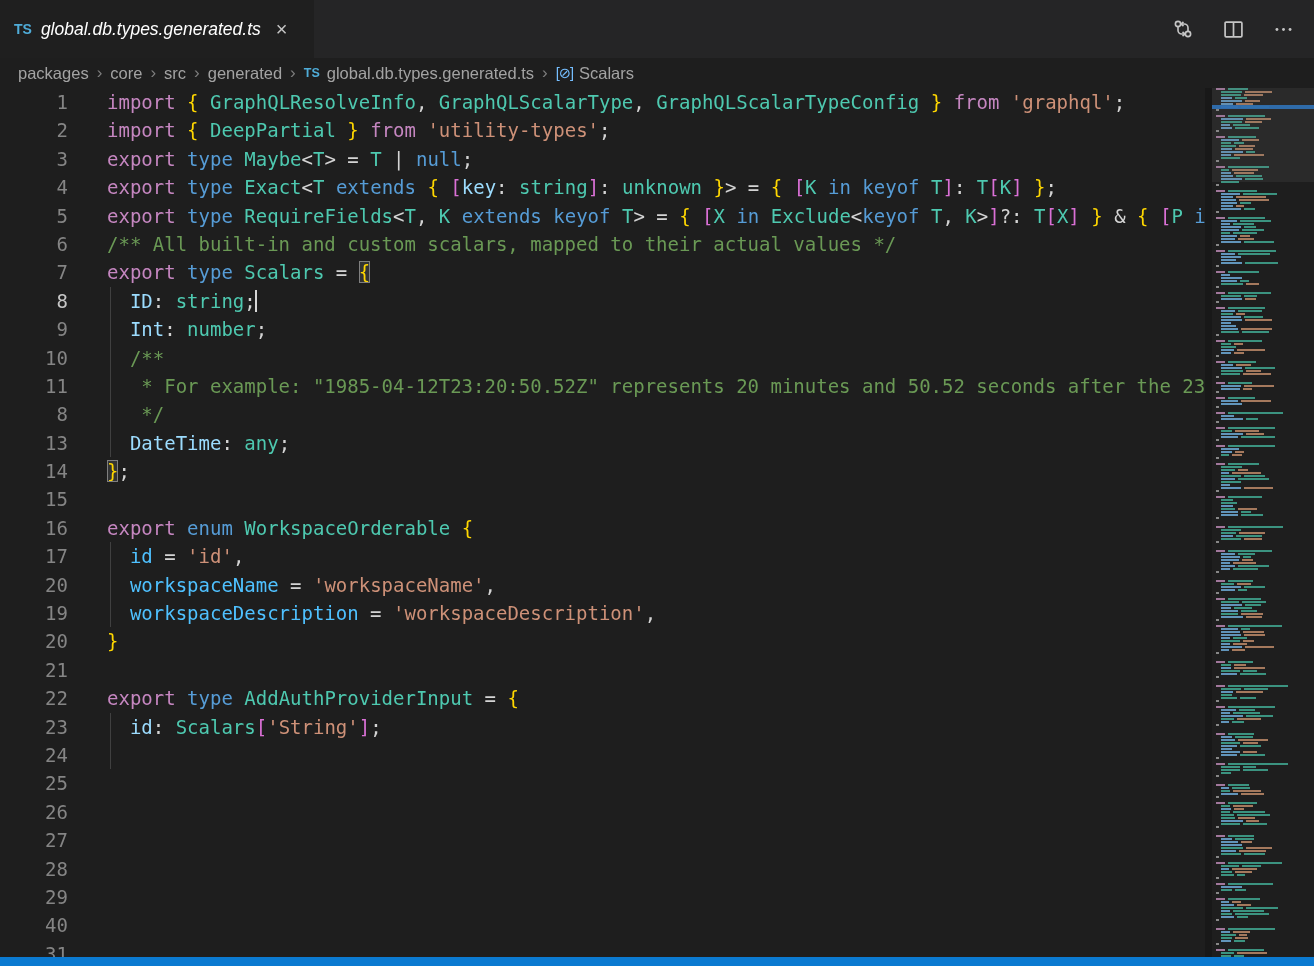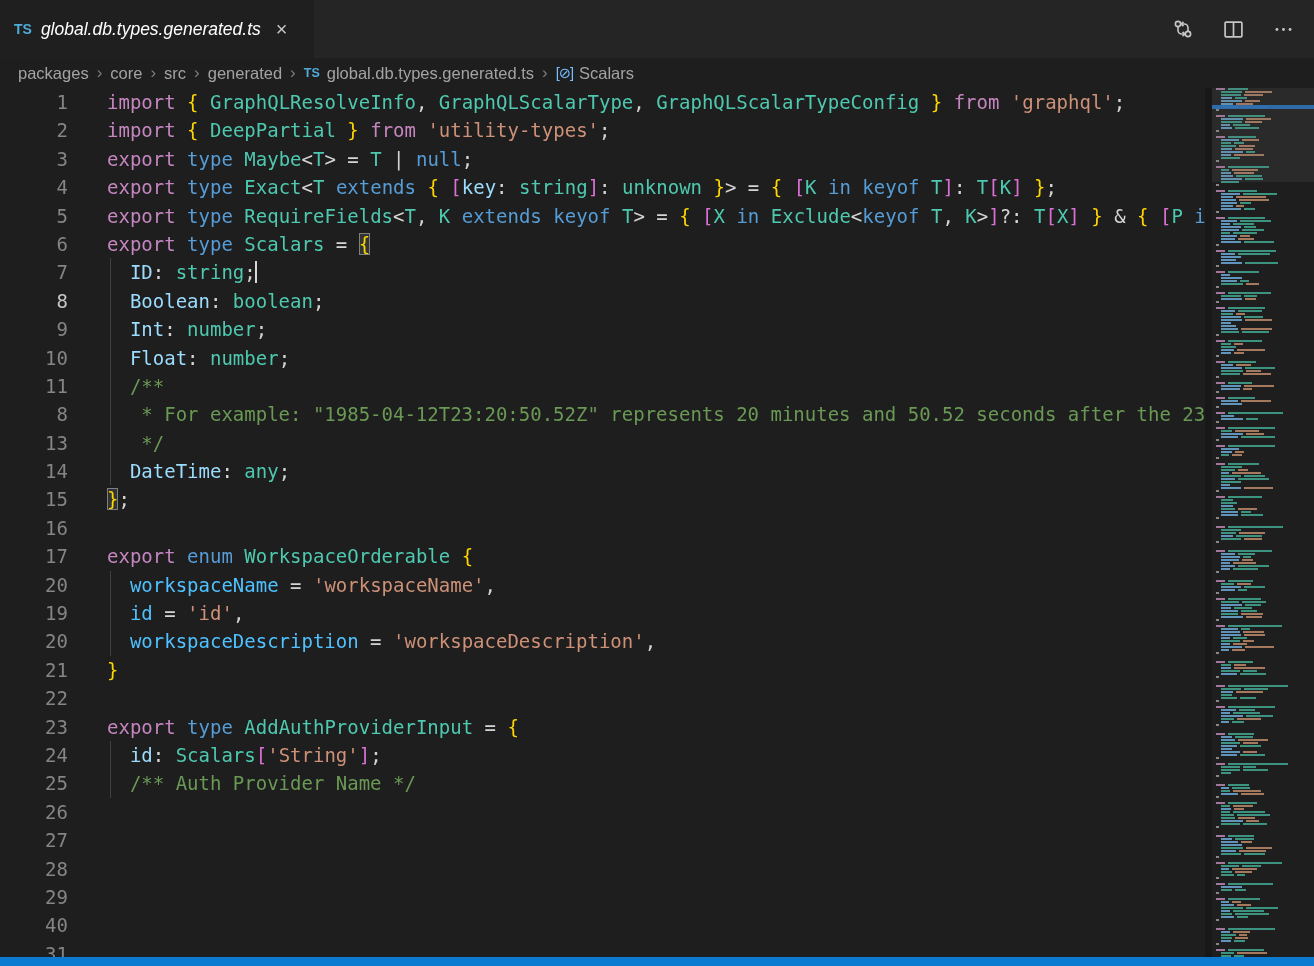--- a/index.html
+++ b/index.html
@@ -136,40 +136,39 @@
         <div class="lnum">29</div>
         <div class="lnum">40</div>
         <div class="lnum">31</div>
       </div>
     <div class="code" id="code">
         <div class="cline"><span class="tok" style="color: rgb(197, 134, 192);">import</span><span class="tok" style="color: rgb(212, 212, 212);"> </span><span class="tok" style="color: rgb(255, 215, 0);">{</span><span class="tok" style="color: rgb(212, 212, 212);"> </span><span class="tok" style="color: rgb(78, 201, 176);">GraphQLResolveInfo</span><span class="tok" style="color: rgb(212, 212, 212);">, </span><span class="tok" style="color: rgb(78, 201, 176);">GraphQLScalarType</span><span class="tok" style="color: rgb(212, 212, 212);">, </span><span class="tok" style="color: rgb(78, 201, 176);">GraphQLScalarTypeConfig</span><span class="tok" style="color: rgb(212, 212, 212);"> </span><span class="tok" style="color: rgb(255, 215, 0);">}</span><span class="tok" style="color: rgb(212, 212, 212);"> </span><span class="tok" style="color: rgb(197, 134, 192);">from</span><span class="tok" style="color: rgb(212, 212, 212);"> </span><span class="tok" style="color: rgb(206, 145, 120);">'graphql'</span><span class="tok" style="color: rgb(212, 212, 212);">;</span></div>
         <div class="cline"><span class="tok" style="color: rgb(197, 134, 192);">import</span><span class="tok" style="color: rgb(212, 212, 212);"> </span><span class="tok" style="color: rgb(255, 215, 0);">{</span><span class="tok" style="color: rgb(212, 212, 212);"> </span><span class="tok" style="color: rgb(78, 201, 176);">DeepPartial</span><span class="tok" style="color: rgb(212, 212, 212);"> </span><span class="tok" style="color: rgb(255, 215, 0);">}</span><span class="tok" style="color: rgb(212, 212, 212);"> </span><span class="tok" style="color: rgb(197, 134, 192);">from</span><span class="tok" style="color: rgb(212, 212, 212);"> </span><span class="tok" style="color: rgb(206, 145, 120);">'utility-types'</span><span class="tok" style="color: rgb(212, 212, 212);">;</span></div>
         <div class="cline"><span class="tok" style="color: rgb(197, 134, 192);">export</span><span class="tok" style="color: rgb(212, 212, 212);"> </span><span class="tok" style="color: rgb(86, 156, 214);">type</span><span class="tok" style="color: rgb(212, 212, 212);"> </span><span class="tok" style="color: rgb(78, 201, 176);">Maybe</span><span class="tok" style="color: rgb(212, 212, 212);">&lt;</span><span class="tok" style="color: rgb(78, 201, 176);">T</span><span class="tok" style="color: rgb(212, 212, 212);">&gt;</span><span class="tok" style="color: rgb(212, 212, 212);"> = </span><span class="tok" style="color: rgb(78, 201, 176);">T</span><span class="tok" style="color: rgb(212, 212, 212);"> | </span><span class="tok" style="color: rgb(86, 156, 214);">null</span><span class="tok" style="color: rgb(212, 212, 212);">;</span></div>
         <div class="cline"><span class="tok" style="color: rgb(197, 134, 192);">export</span><span class="tok" style="color: rgb(212, 212, 212);"> </span><span class="tok" style="color: rgb(86, 156, 214);">type</span><span class="tok" style="color: rgb(212, 212, 212);"> </span><span class="tok" style="color: rgb(78, 201, 176);">Exact</span><span class="tok" style="color: rgb(212, 212, 212);">&lt;</span><span class="tok" style="color: rgb(78, 201, 176);">T</span><span class="tok" style="color: rgb(212, 212, 212);"> </span><span class="tok" style="color: rgb(86, 156, 214);">extends</span><span class="tok" style="color: rgb(212, 212, 212);"> </span><span class="tok" style="color: rgb(255, 215, 0);">{</span><span class="tok" style="color: rgb(212, 212, 212);"> </span><span class="tok" style="color: rgb(218, 112, 214);">[</span><span class="tok" style="color: rgb(156, 220, 254);">key</span><span class="tok" style="color: rgb(212, 212, 212);">: </span><span class="tok" style="color: rgb(78, 201, 176);">string</span><span class="tok" style="color: rgb(218, 112, 214);">]</span><span class="tok" style="color: rgb(212, 212, 212);">: </span><span class="tok" style="color: rgb(78, 201, 176);">unknown</span><span class="tok" style="color: rgb(212, 212, 212);"> </span><span class="tok" style="color: rgb(255, 215, 0);">}</span><span class="tok" style="color: rgb(212, 212, 212);">&gt;</span><span class="tok" style="color: rgb(212, 212, 212);"> = </span><span class="tok" style="color: rgb(255, 215, 0);">{</span><span class="tok" style="color: rgb(212, 212, 212);"> </span><span class="tok" style="color: rgb(218, 112, 214);">[</span><span class="tok" style="color: rgb(78, 201, 176);">K</span><span class="tok" style="color: rgb(212, 212, 212);"> </span><span class="tok" style="color: rgb(86, 156, 214);">in</span><span class="tok" style="color: rgb(212, 212, 212);"> </span><span class="tok" style="color: rgb(86, 156, 214);">keyof</span><span class="tok" style="color: rgb(212, 212, 212);"> </span><span class="tok" style="color: rgb(78, 201, 176);">T</span><span class="tok" style="color: rgb(218, 112, 214);">]</span><span class="tok" style="color: rgb(212, 212, 212);">: </span><span class="tok" style="color: rgb(78, 201, 176);">T</span><span class="tok" style="color: rgb(218, 112, 214);">[</span><span class="tok" style="color: rgb(78, 201, 176);">K</span><span class="tok" style="color: rgb(218, 112, 214);">]</span><span class="tok" style="color: rgb(212, 212, 212);"> </span><span class="tok" style="color: rgb(255, 215, 0);">}</span><span class="tok" style="color: rgb(212, 212, 212);">;</span></div>
         <div class="cline"><span class="tok" style="color: rgb(197, 134, 192);">export</span><span class="tok" style="color: rgb(212, 212, 212);"> </span><span class="tok" style="color: rgb(86, 156, 214);">type</span><span class="tok" style="color: rgb(212, 212, 212);"> </span><span class="tok" style="color: rgb(78, 201, 176);">RequireFields</span><span class="tok" style="color: rgb(212, 212, 212);">&lt;</span><span class="tok" style="color: rgb(78, 201, 176);">T</span><span class="tok" style="color: rgb(212, 212, 212);">, </span><span class="tok" style="color: rgb(78, 201, 176);">K</span><span class="tok" style="color: rgb(212, 212, 212);"> </span><span class="tok" style="color: rgb(86, 156, 214);">extends</span><span class="tok" style="color: rgb(212, 212, 212);"> </span><span class="tok" style="color: rgb(86, 156, 214);">keyof</span><span class="tok" style="color: rgb(212, 212, 212);"> </span><span class="tok" style="color: rgb(78, 201, 176);">T</span><span class="tok" style="color: rgb(212, 212, 212);">&gt;</span><span class="tok" style="color: rgb(212, 212, 212);"> = </span><span class="tok" style="color: rgb(255, 215, 0);">{</span><span class="tok" style="color: rgb(212, 212, 212);"> </span><span class="tok" style="color: rgb(218, 112, 214);">[</span><span class="tok" style="color: rgb(78, 201, 176);">X</span><span class="tok" style="color: rgb(212, 212, 212);"> </span><span class="tok" style="color: rgb(86, 156, 214);">in</span><span class="tok" style="color: rgb(212, 212, 212);"> </span><span class="tok" style="color: rgb(78, 201, 176);">Exclude</span><span class="tok" style="color: rgb(212, 212, 212);">&lt;</span><span class="tok" style="color: rgb(86, 156, 214);">keyof</span><span class="tok" style="color: rgb(212, 212, 212);"> </span><span class="tok" style="color: rgb(78, 201, 176);">T</span><span class="tok" style="color: rgb(212, 212, 212);">, </span><span class="tok" style="color: rgb(78, 201, 176);">K</span><span class="tok" style="color: rgb(212, 212, 212);">&gt;</span><span class="tok" style="color: rgb(218, 112, 214);">]</span><span class="tok" style="color: rgb(212, 212, 212);">?: </span><span class="tok" style="color: rgb(78, 201, 176);">T</span><span class="tok" style="color: rgb(218, 112, 214);">[</span><span class="tok" style="color: rgb(78, 201, 176);">X</span><span class="tok" style="color: rgb(218, 112, 214);">]</span><span class="tok" style="color: rgb(212, 212, 212);"> </span><span class="tok" style="color: rgb(255, 215, 0);">}</span><span class="tok" style="color: rgb(212, 212, 212);"> &amp; </span><span class="tok" style="color: rgb(255, 215, 0);">{</span><span class="tok" style="color: rgb(212, 212, 212);"> </span><span class="tok" style="color: rgb(218, 112, 214);">[</span><span class="tok" style="color: rgb(78, 201, 176);">P</span><span class="tok" style="color: rgb(212, 212, 212);"> </span><span class="tok" style="color: rgb(86, 156, 214);">in</span></div>
+        <div class="cline"><span class="tok" style="color: rgb(106, 153, 85);">/** All built-in and custom scalars, mapped to their actual values */</span></div>
         <div class="cline"><span class="tok" style="color: rgb(197, 134, 192);">export</span><span class="tok" style="color: rgb(212, 212, 212);"> </span><span class="tok" style="color: rgb(86, 156, 214);">type</span><span class="tok" style="color: rgb(212, 212, 212);"> </span><span class="tok" style="color: rgb(78, 201, 176);">Scalars</span><span class="tok" style="color: rgb(212, 212, 212);"> = </span><span class="tok box" style="color: rgb(255, 215, 0);">{</span></div>
         <div class="cline"><span class="guide"></span><span class="tok" style="color: rgb(212, 212, 212);">  </span><span class="tok" style="color: rgb(156, 220, 254);">ID</span><span class="tok" style="color: rgb(212, 212, 212);">: </span><span class="tok" style="color: rgb(78, 201, 176);">string</span><span class="tok" style="color: rgb(212, 212, 212);">;</span><span class="cursor"></span></div>
-        <div class="cline"><span class="guide"></span><span class="tok" style="color: rgb(212, 212, 212);">  </span><span class="tok" style="color: rgb(156, 220, 254);">Boolean</span><span class="tok" style="color: rgb(212, 212, 212);">: </span><span class="tok" style="color: rgb(78, 201, 176);">boolean</span><span class="tok" style="color: rgb(212, 212, 212);">;</span></div>
         <div class="cline"><span class="guide"></span><span class="tok" style="color: rgb(212, 212, 212);">  </span><span class="tok" style="color: rgb(156, 220, 254);">Int</span><span class="tok" style="color: rgb(212, 212, 212);">: </span><span class="tok" style="color: rgb(78, 201, 176);">number</span><span class="tok" style="color: rgb(212, 212, 212);">;</span></div>
-        <div class="cline"><span class="guide"></span><span class="tok" style="color: rgb(212, 212, 212);">  </span><span class="tok" style="color: rgb(156, 220, 254);">Float</span><span class="tok" style="color: rgb(212, 212, 212);">: </span><span class="tok" style="color: rgb(78, 201, 176);">number</span><span class="tok" style="color: rgb(212, 212, 212);">;</span></div>
         <div class="cline"><span class="guide"></span><span class="tok" style="color: rgb(106, 153, 85);">  /**</span></div>
         <div class="cline"><span class="guide"></span><span class="tok" style="color: rgb(106, 153, 85);">   * For example: "1985-04-12T23:20:50.52Z" represents 20 minutes and 50.52 seconds after the 23rd hour of April 12th, 1985 in UTC.</span></div>
         <div class="cline"><span class="guide"></span><span class="tok" style="color: rgb(106, 153, 85);">   */</span></div>
         <div class="cline"><span class="guide"></span><span class="tok" style="color: rgb(212, 212, 212);">  </span><span class="tok" style="color: rgb(156, 220, 254);">DateTime</span><span class="tok" style="color: rgb(212, 212, 212);">: </span><span class="tok" style="color: rgb(78, 201, 176);">any</span><span class="tok" style="color: rgb(212, 212, 212);">;</span></div>
         <div class="cline"><span class="tok box" style="color: rgb(255, 215, 0);">}</span><span class="tok" style="color: rgb(212, 212, 212);">;</span></div>
         <div class="cline"></div>
         <div class="cline"><span class="tok" style="color: rgb(197, 134, 192);">export</span><span class="tok" style="color: rgb(212, 212, 212);"> </span><span class="tok" style="color: rgb(86, 156, 214);">enum</span><span class="tok" style="color: rgb(212, 212, 212);"> </span><span class="tok" style="color: rgb(78, 201, 176);">WorkspaceOrderable</span><span class="tok" style="color: rgb(212, 212, 212);"> </span><span class="tok" style="color: rgb(255, 215, 0);">{</span></div>
+        <div class="cline"><span class="guide"></span><span class="tok" style="color: rgb(212, 212, 212);">  </span><span class="tok" style="color: rgb(79, 193, 255);">id</span><span class="tok" style="color: rgb(212, 212, 212);"> = </span><span class="tok" style="color: rgb(206, 145, 120);">'id'</span><span class="tok" style="color: rgb(212, 212, 212);">,</span></div>
         <div class="cline"><span class="guide"></span><span class="tok" style="color: rgb(212, 212, 212);">  </span><span class="tok" style="color: rgb(79, 193, 255);">workspaceName</span><span class="tok" style="color: rgb(212, 212, 212);"> = </span><span class="tok" style="color: rgb(206, 145, 120);">'workspaceName'</span><span class="tok" style="color: rgb(212, 212, 212);">,</span></div>
-        <div class="cline"><span class="guide"></span><span class="tok" style="color: rgb(212, 212, 212);">  </span><span class="tok" style="color: rgb(79, 193, 255);">id</span><span class="tok" style="color: rgb(212, 212, 212);"> = </span><span class="tok" style="color: rgb(206, 145, 120);">'id'</span><span class="tok" style="color: rgb(212, 212, 212);">,</span></div>
         <div class="cline"><span class="guide"></span><span class="tok" style="color: rgb(212, 212, 212);">  </span><span class="tok" style="color: rgb(79, 193, 255);">workspaceDescription</span><span class="tok" style="color: rgb(212, 212, 212);"> = </span><span class="tok" style="color: rgb(206, 145, 120);">'workspaceDescription'</span><span class="tok" style="color: rgb(212, 212, 212);">,</span></div>
         <div class="cline"><span class="tok" style="color: rgb(255, 215, 0);">}</span></div>
         <div class="cline"></div>
         <div class="cline"><span class="tok" style="color: rgb(197, 134, 192);">export</span><span class="tok" style="color: rgb(212, 212, 212);"> </span><span class="tok" style="color: rgb(86, 156, 214);">type</span><span class="tok" style="color: rgb(212, 212, 212);"> </span><span class="tok" style="color: rgb(78, 201, 176);">AddAuthProviderInput</span><span class="tok" style="color: rgb(212, 212, 212);"> = </span><span class="tok" style="color: rgb(255, 215, 0);">{</span></div>
         <div class="cline"><span class="guide"></span><span class="tok" style="color: rgb(212, 212, 212);">  </span><span class="tok" style="color: rgb(156, 220, 254);">id</span><span class="tok" style="color: rgb(212, 212, 212);">: </span><span class="tok" style="color: rgb(78, 201, 176);">Scalars</span><span class="tok" style="color: rgb(218, 112, 214);">[</span><span class="tok" style="color: rgb(206, 145, 120);">'String'</span><span class="tok" style="color: rgb(218, 112, 214);">]</span><span class="tok" style="color: rgb(212, 212, 212);">;</span></div>
-        <div class="cline"><span class="guide"></span><span class="tok" style="color: rgb(106, 153, 85);">  /** Auth Provider Name */</span></div>
+        <div class="cline"><span class="guide"></span></div>
       </div>
     <div class="seam"></div>
     <div class="minimap" id="minimap">
         <div class="mrow"><span class="mseg" style="width: 9px; background: rgb(184, 135, 178); margin-left: 4px;"></span><span class="mseg" style="width: 19.5378px; background: rgb(65, 168, 146); margin-left: 0px;"></span></div>
         <div class="mrow"><span class="mseg" style="width: 21.2861px; background: rgb(65, 168, 146); margin-left: 9px;"></span><span class="mseg" style="width: 26.6412px; background: rgb(189, 138, 104); margin-left: 0px;"></span></div>
         <div class="mrow"><span class="mseg" style="width: 19.6555px; background: rgb(65, 168, 146); margin-left: 9px;"></span><span class="mseg" style="width: 19.8576px; background: rgb(189, 138, 104); margin-left: 0px;"></span></div>
         <div class="mrow"><span class="mseg" style="width: 11.419px; background: rgb(109, 169, 214); margin-left: 9px;"></span><span class="mseg" style="width: 11.611px; background: rgb(65, 168, 146); margin-left: 0px;"></span></div>
         <div class="mrow"><span class="mseg" style="width: 21.3479px; background: rgb(109, 169, 214); margin-left: 9px;"></span><span class="mseg" style="width: 14.6628px; background: rgb(189, 138, 104); margin-left: 0px;"></span></div>
         <div class="mrow"><span class="mseg" style="width: 11.5363px; background: rgb(109, 169, 214); margin-left: 9px;"></span><span class="mseg" style="width: 17.0012px; background: rgb(189, 138, 104); margin-left: 0px;"></span></div>
         <div class="mrow"><span class="mseg" style="width: 17.1363px; background: rgb(109, 169, 214); margin-left: 9px;"></span><span class="mseg" style="width: 27.5168px; background: rgb(65, 168, 146); margin-left: 0px;"></span></div>

